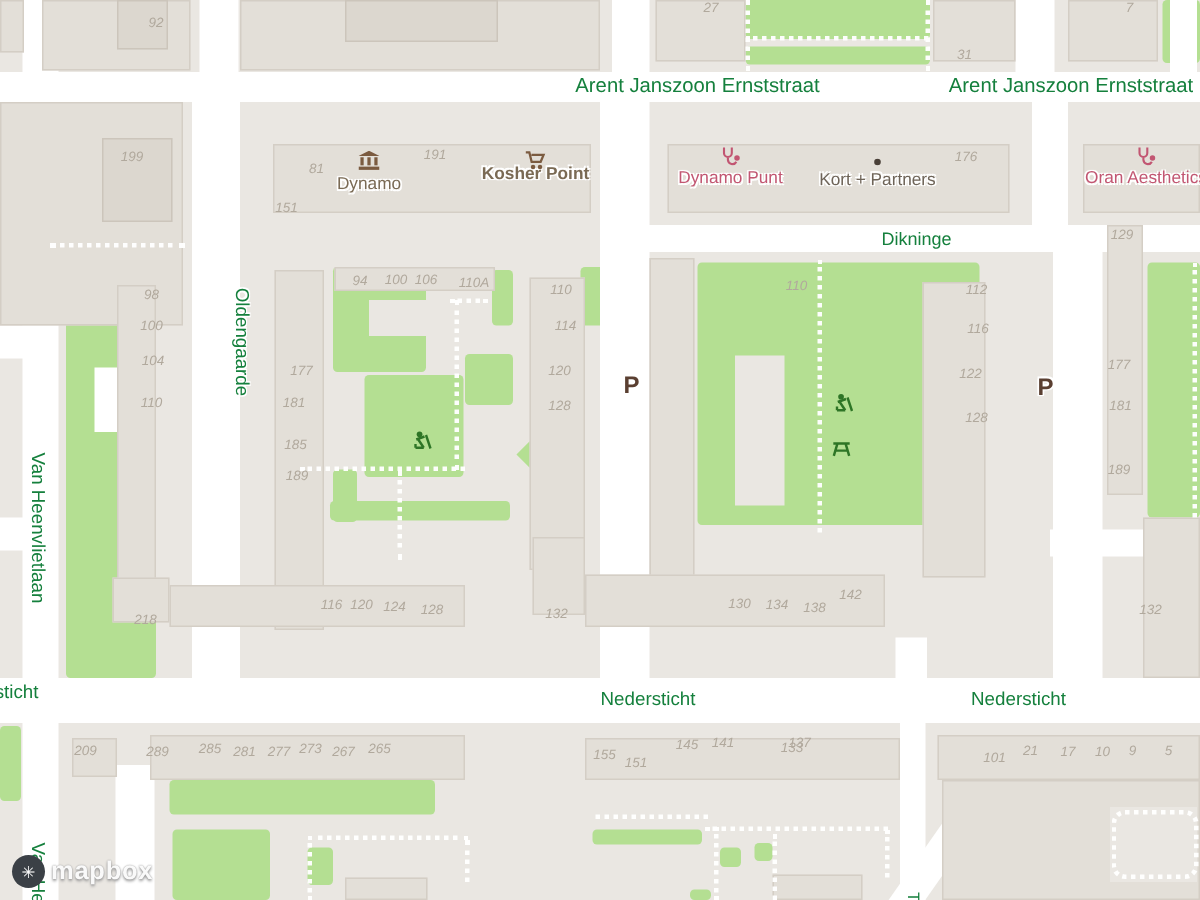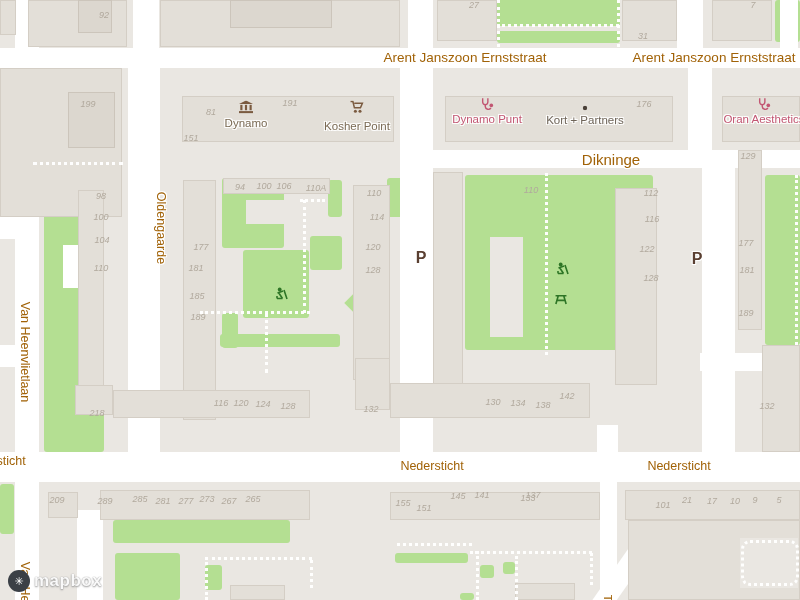--- a/index.html
+++ b/index.html
@@ -12,21 +12,21 @@
   .road-diag{position:absolute;background:#ffffff;transform-origin:top left;}
   .park{position:absolute;background:#b4df92;}
   .park-diamond{position:absolute;width:18px;height:18px;background:#b4df92;transform:translate(-50%,-50%) rotate(45deg);}
   .notch{position:absolute;background:#eae7e2;}
   .bld{position:absolute;background:#e3dfd8;border:1px solid #d4cec5;box-sizing:border-box;}
   .bld2{background:#dcd7cf;border-color:#ccc5bb;}
   .dot-h{position:absolute;height:0;border-top:3px dotted rgba(255,255,255,0.97);}
   .dot-v{position:absolute;width:0;border-left:3px dotted rgba(255,255,255,0.97);}
   .dot-rect{position:absolute;border:3px dotted rgba(255,255,255,0.97);border-radius:9px;box-sizing:border-box;}
   .halo{text-shadow:-1px -1px 0 #fff,1px -1px 0 #fff,-1px 1px 0 #fff,1px 1px 0 #fff,0 0 2px #fff;}
-  .street-label{position:absolute;transform:translate(-50%,-50%);white-space:nowrap;color:#a16207;font-weight:400;}
+  .street-label{position:absolute;transform:translate(-50%,-50%);white-space:nowrap;color:#15803d;font-weight:400;}
   .vlabel{writing-mode:vertical-rl;}
   .hnum{position:absolute;transform:translate(-50%,-50%);font-size:9px;font-style:italic;color:#b1a99d;white-space:nowrap;}
   .poi{position:absolute;transform:translate(-50%,-50%);font-size:11.5px;white-space:nowrap;font-weight:400;}
   .poi-generic{color:#7a6a54;}
   .poi-generic-gray{color:#6e6458;}
   .poi-medical{color:#c25672;}
   .poi-icon{position:absolute;transform:translate(-50%,-50%);line-height:0;}
   .pmark{position:absolute;transform:translate(-50%,-50%);font-size:16px;font-weight:700;color:#5a3f31;}
   .amen{position:absolute;transform:translate(-50%,-50%);line-height:0;}
   #logo{position:absolute;left:8px;top:570px;display:flex;align-items:center;gap:4px;z-index:50;}
@@ -140,21 +140,21 @@
     <div class="dot-v" style="left: 545px; top: 173px; width: 0px; height: 182px; z-index: 8;"></div>
     <div class="dot-v" style="left: 795px; top: 175px; width: 0px; height: 170px; z-index: 8;"></div>
     <div class="dot-v" style="left: 476px; top: 551px; width: 0px; height: 49px; z-index: 8;"></div>
     <div class="dot-v" style="left: 515px; top: 556px; width: 0px; height: 44px; z-index: 8;"></div>
     <div class="dot-v" style="left: 590px; top: 553px; width: 0px; height: 32px; z-index: 8;"></div>
     <div class="dot-v" style="left: 205px; top: 557px; width: 0px; height: 43px; z-index: 8;"></div>
     <div class="dot-v" style="left: 310px; top: 560px; width: 0px; height: 28px; z-index: 8;"></div>
     <div class="dot-rect" style="left: 741px; top: 540px; width: 58px; height: 46px; z-index: 8;"></div>
     <div class="street-label halo" style="font-size: 13.5px; position: absolute; left: 465px; top: 57px; z-index: 20;">Arent Janszoon Ernststraat</div>
     <div class="street-label halo" style="font-size: 13.5px; position: absolute; left: 714px; top: 57px; z-index: 20;">Arent Janszoon Ernststraat</div>
-    <div class="street-label halo" style="font-size: 15px; position: absolute; left: 611px; top: 159px; z-index: 20;">Dikninge</div>
+    <div class="street-label halo" style="font-size: 12px; position: absolute; left: 611px; top: 159px; z-index: 20;">Dikninge</div>
     <div class="street-label halo" style="font-size: 12.5px; position: absolute; left: 432px; top: 466px; z-index: 20;">Nedersticht</div>
     <div class="street-label halo" style="font-size: 12.5px; position: absolute; left: 679px; top: 466px; z-index: 20;">Nedersticht</div>
     <div class="street-label halo" style="font-size: 12.5px; position: absolute; left: -6px; top: 461px; z-index: 20;">Nedersticht</div>
     <div class="street-label halo vlabel" style="font-size: 12.5px; position: absolute; left: 161px; top: 228px; z-index: 20;">Oldengaarde</div>
     <div class="street-label halo vlabel" style="font-size: 12.5px; position: absolute; left: 25px; top: 352px; z-index: 20;">Van Heenvlietlaan</div>
     <div class="street-label halo vlabel" style="font-size: 12.5px; position: absolute; left: 25px; top: 612px; z-index: 20;">Van Heenvlietlaan</div>
     <div class="street-label halo vlabel" style="font-size: 11px; position: absolute; left: 608px; top: 598px; z-index: 20;">T</div>
     <div class="hnum" style="position: absolute; left: 104px; top: 15px; z-index: 10;">92</div>
     <div class="hnum" style="position: absolute; left: 474px; top: 5px; z-index: 10;">27</div>
     <div class="hnum" style="position: absolute; left: 643px; top: 4px; z-index: 10; margin-top: 32px;">31</div>
@@ -221,21 +221,21 @@
     <div class="hnum" style="position: absolute; left: 755px; top: 500px; z-index: 10;">9</div>
     <div class="hnum" style="position: absolute; left: 779px; top: 500px; z-index: 10;">5</div>
     <div class="poi halo poi-generic" style="position: absolute; left: 246px; top: 123px; z-index: 22;">Dynamo</div>
     <div class="poi-icon" style="position: absolute; left: 246px; top: 107px; z-index: 22;"><svg width="14" height="13" viewBox="0 0 13 12">
         <path d="M6.5 0 L13 3.2 H0 Z" fill="#7b5b40"></path>
         <rect x="1.2" y="4" width="2" height="5" fill="#7b5b40"></rect>
         <rect x="5.5" y="4" width="2" height="5" fill="#7b5b40"></rect>
         <rect x="9.8" y="4" width="2" height="5" fill="#7b5b40"></rect>
         <rect x="0" y="9.8" width="13" height="2" fill="#7b5b40"></rect>
       </svg></div>
-    <div class="poi halo poi-generic" style="position: absolute; left: 357px; top: 126px; z-index: 22;">Kosher Point</div>
+    <div class="poi halo poi-generic" style="position: absolute; left: 357px; top: 116px; z-index: 22; font-weight: bold;">Kosher Point</div>
     <div class="poi-icon" style="position: absolute; left: 357px; top: 107px; z-index: 22;"><svg width="14" height="13" viewBox="0 0 13 12">
         <path d="M0.5 1 h2.2 l1.4 5.8 h5.6 L11.5 2.5 H4" fill="none" stroke="#7b5b40" stroke-width="1.4"></path>
         <circle cx="5" cy="10" r="1.4" fill="#7b5b40"></circle>
         <circle cx="9.3" cy="10" r="1.4" fill="#7b5b40"></circle>
       </svg></div>
     <div class="poi halo poi-medical" style="position: absolute; left: 487px; top: 119px; z-index: 22;">Dynamo Punt</div>
     <div class="poi-icon" style="position: absolute; left: 487px; top: 104px; z-index: 22;"><svg width="13" height="13" viewBox="0 0 12 12">
         <path d="M2 0.8 v3.4 a2.4 2.4 0 0 0 4.8 0 V0.8" fill="none" stroke="#c25672" stroke-width="1.3"></path>
         <path d="M4.4 7 v1.4 a2.8 2.8 0 0 0 5.2 1.2" fill="none" stroke="#c25672" stroke-width="1.3"></path>
         <circle cx="10" cy="7.2" r="1.7" fill="#c25672"></circle>

